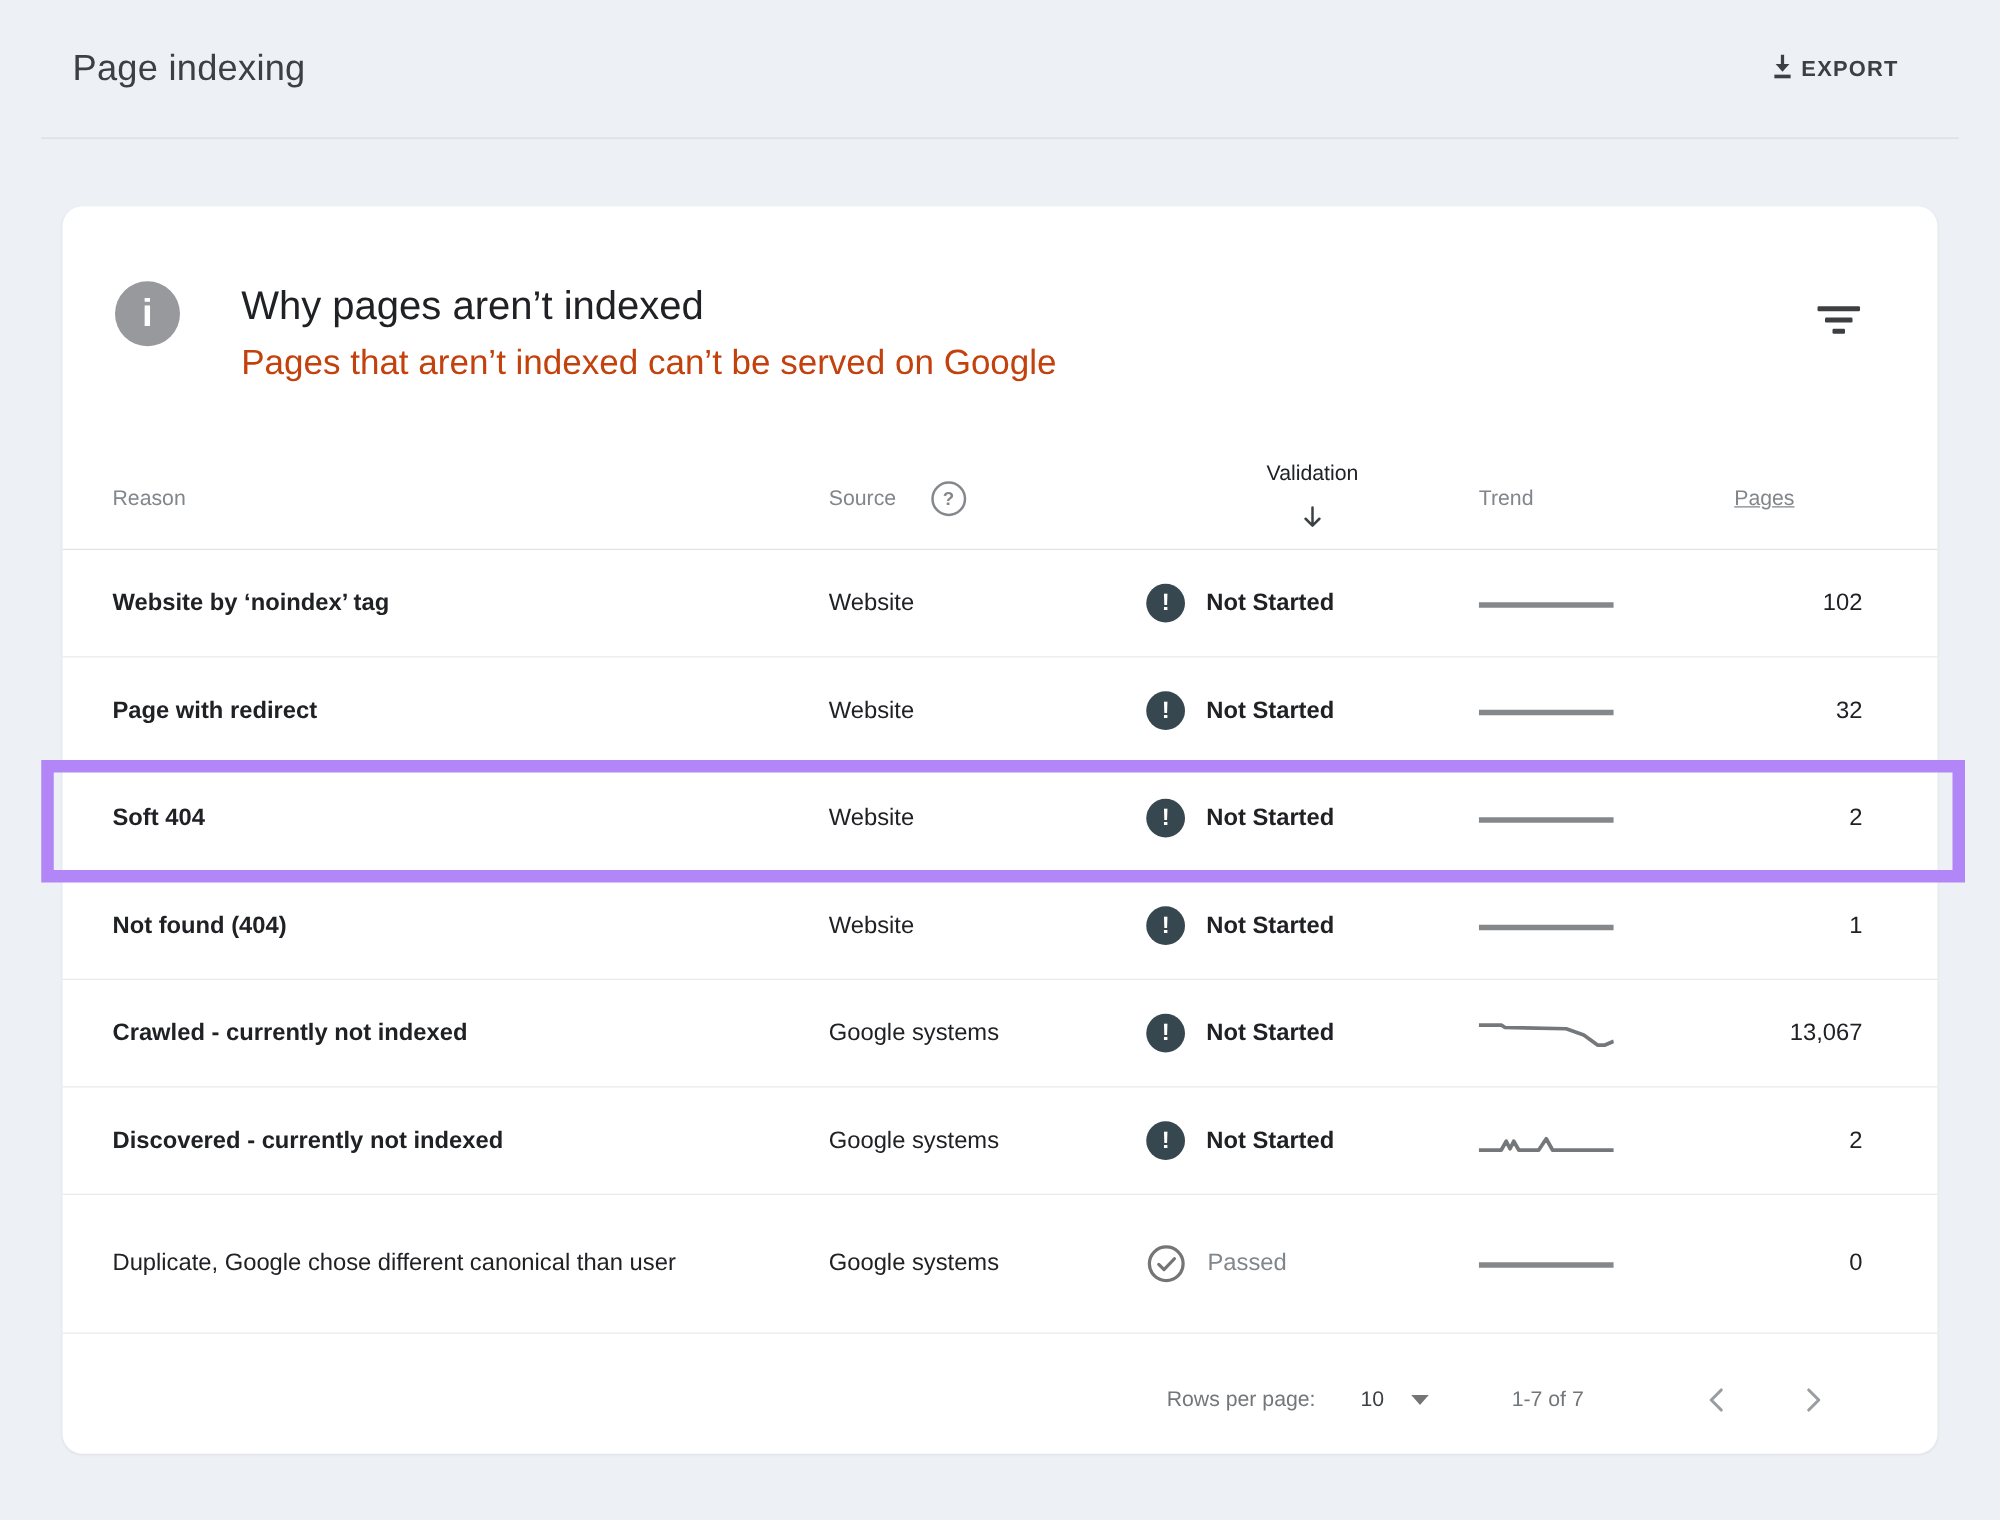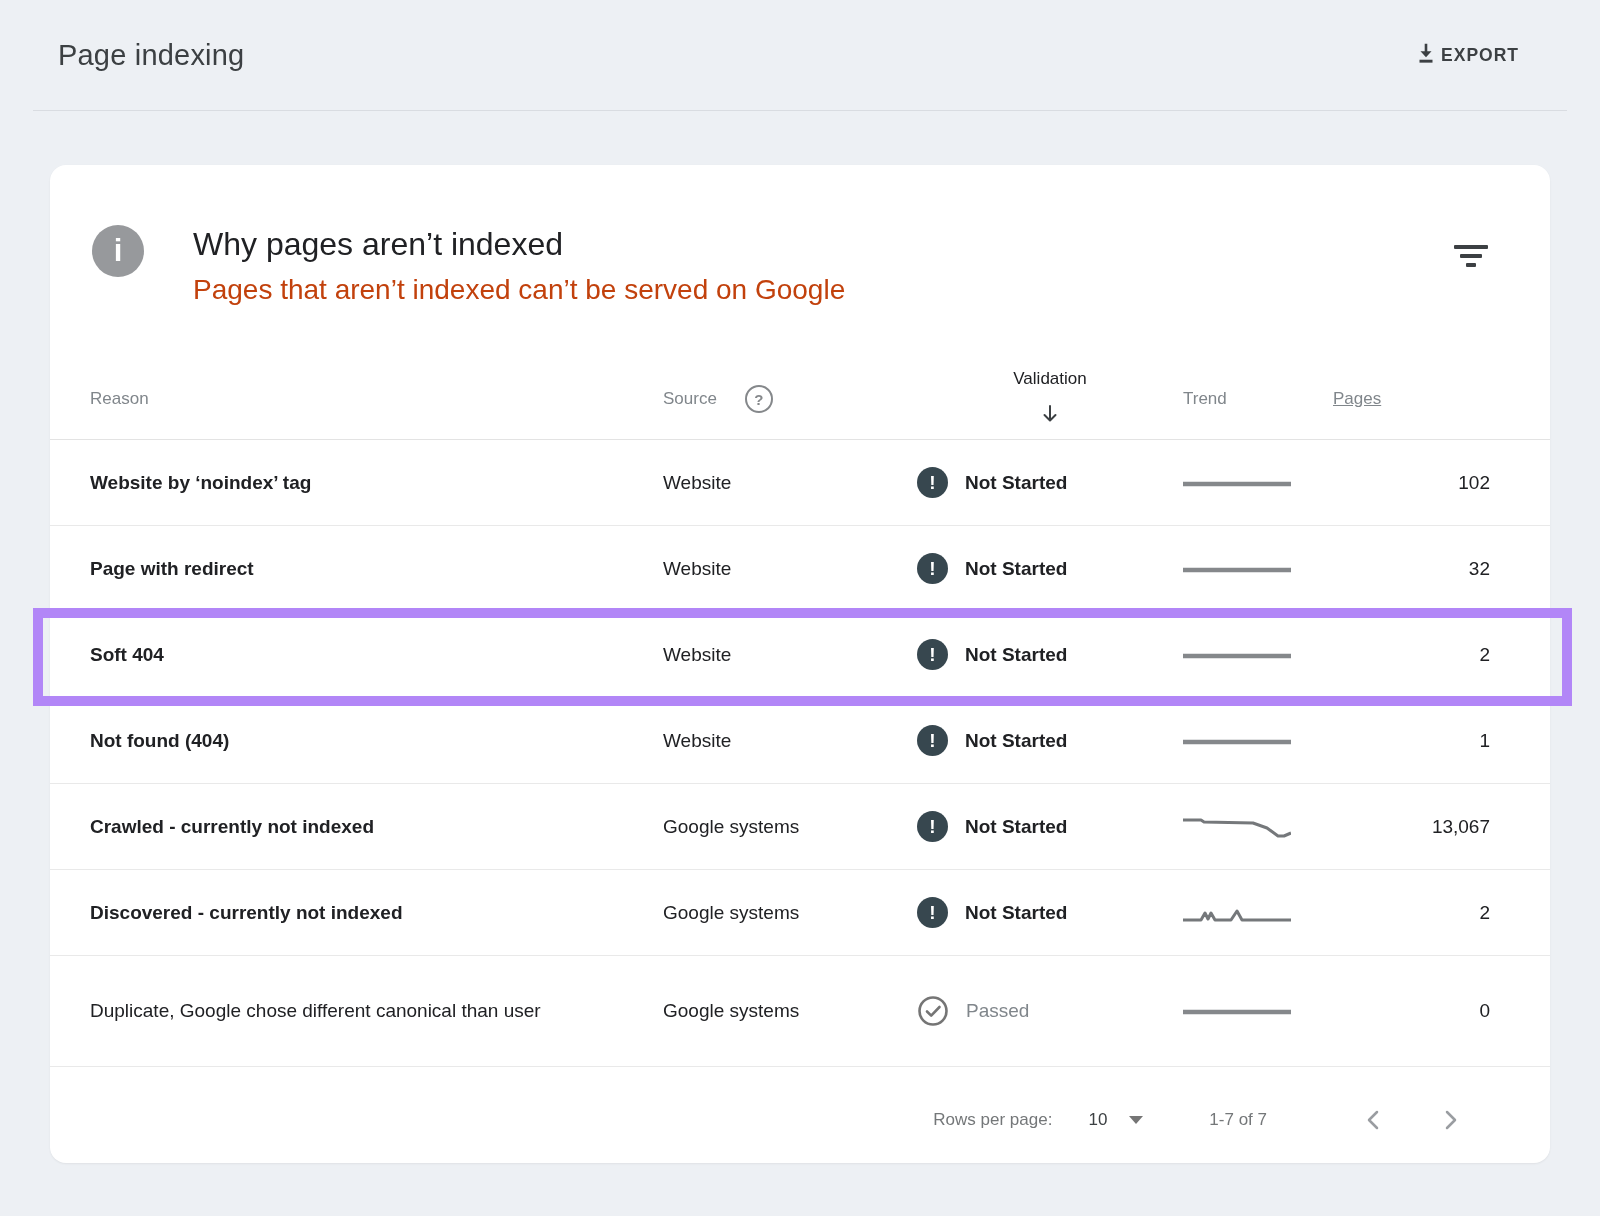--- a/index.html
+++ b/index.html
@@ -59,21 +59,21 @@
     border-bottom:1px solid #e3e3e3;
     font-size:17px; color:#80868b;
   }
   .head-validation { color:#202124; display:flex; align-items:center; gap:14px; cursor:pointer;flex-direction:column; }
   .head-source { display:flex; align-items:center; gap:28px; }
   .help-icon {
     width:24px; height:24px; border-radius:50%; border:2px solid #85888b;
     color:#85888b; font-size:15px; font-weight:700;
     display:flex; align-items:center; justify-content:center; cursor:pointer;
   }
-  .head-pages { text-align:left;text-decoration:underline; }
+  .head-pages { text-align:center;text-decoration:underline; }
 
   .t-row {
     height:85px; border-bottom:1px solid #e9e9e9;
     font-size:19px; position:relative; cursor:pointer;
   }
   .t-row:last-child { height:110px; }
   .cell.reason { font-weight:700; padding-right:95px; line-height:1.75; }
   .t-row.regular .cell.reason { font-weight:400; }
   .cell.validation { display:flex; align-items:center; gap:17px; font-weight:700; }
   .v-icon.not-started {

